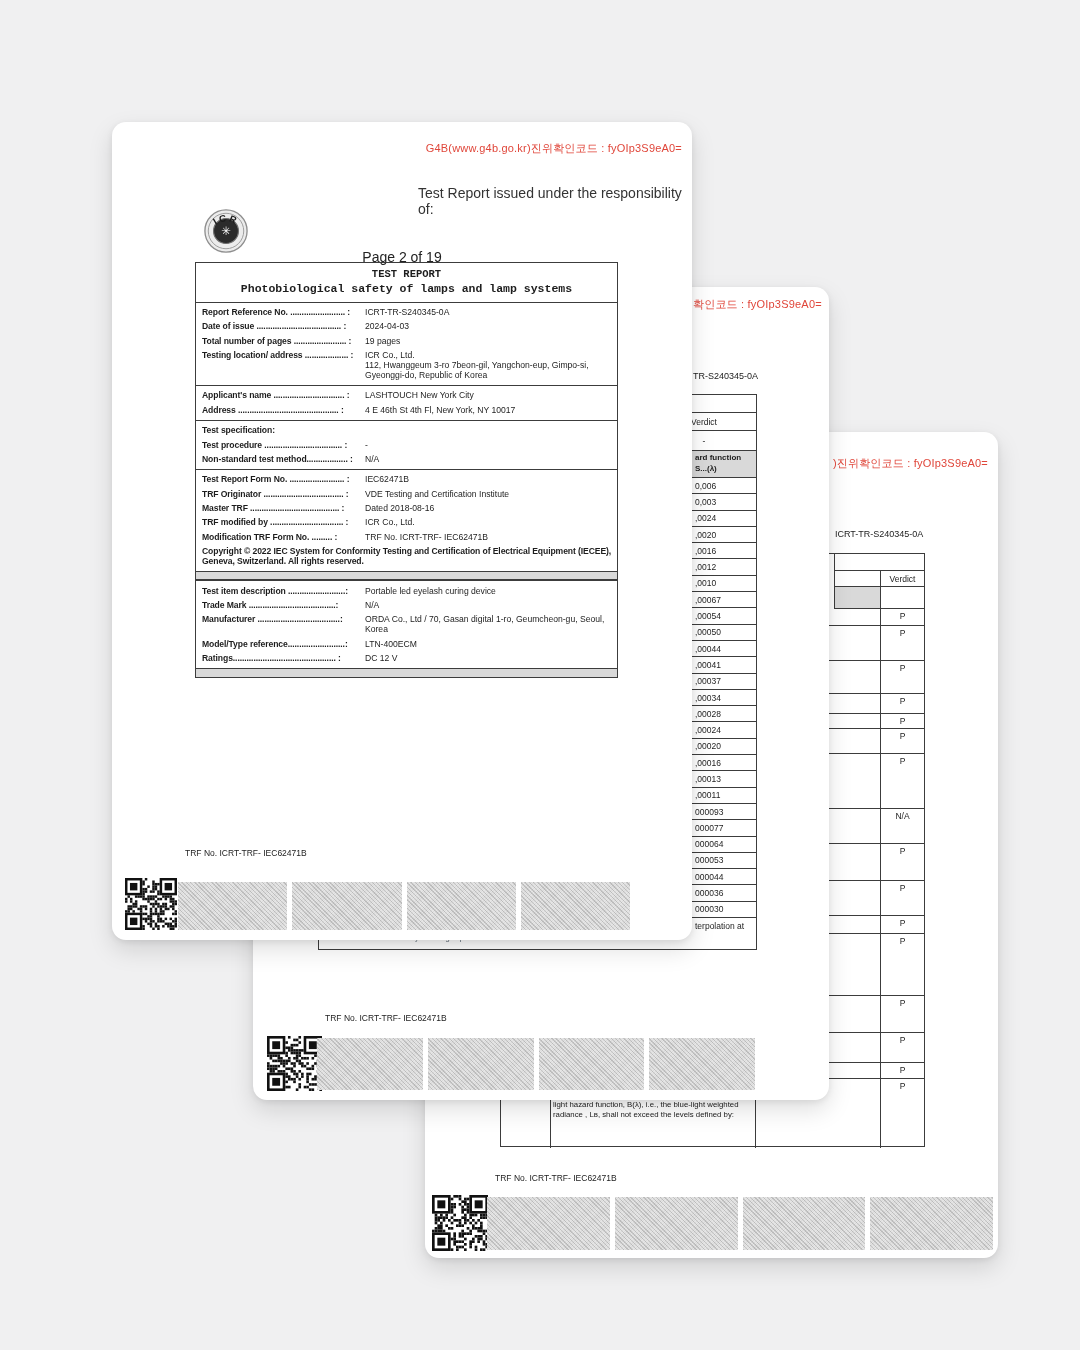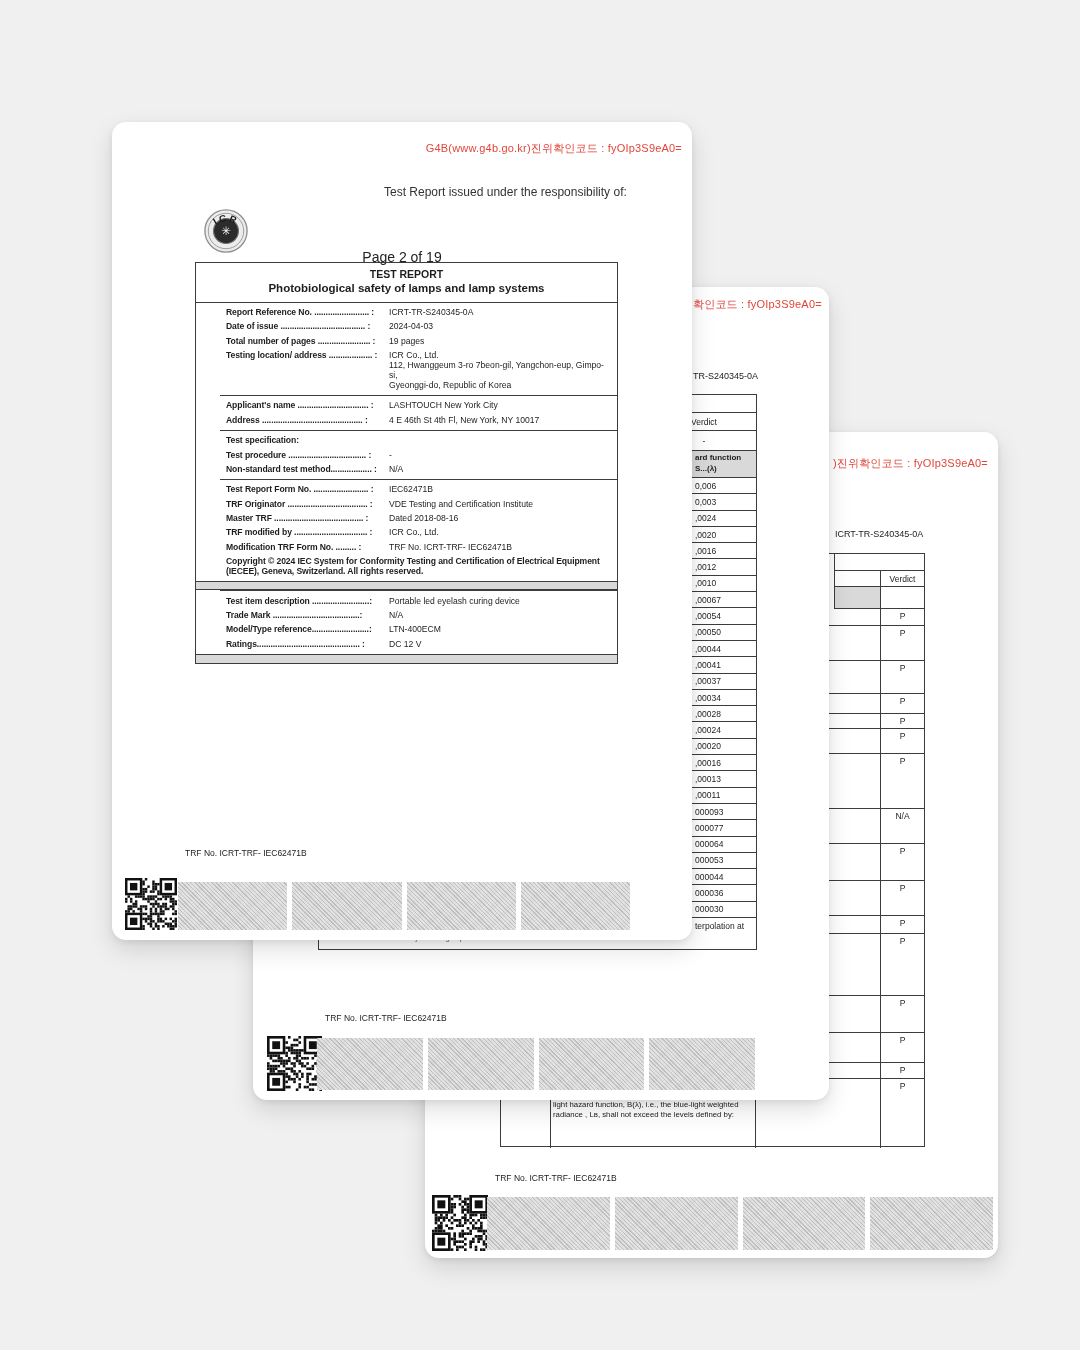--- a/index.html
+++ b/index.html
@@ -13,30 +13,30 @@
   }
   .page1 { left:112px; top:122px; width:580px; height:818px; z-index:3; }
   .page2 { left:253px; top:287px; width:576px; height:813px; z-index:2; }
   .page3 { left:425px; top:432px; width:573px; height:826px; z-index:1; }
 
   .red-code { position:absolute; color:#e0463a; font-size:11px; letter-spacing:.2px; white-space:nowrap; }
   .p1-red { top:19px; right:10px; }
   .p2-red { top:10px; left:440px; }
   .p3-red { top:24px; right:10px; }
 
-  .issued-line { position:absolute; top:63px; left:272px; font-size:12px; color:#333; }
+  .issued-line { position:absolute; top:63px; left:306px; font-size:14px; color:#333; }
   .page-indicator { position:absolute; top:127px; left:0; width:100%; text-align:center; font-size:14px; color:#222; }
   .logo { position:absolute; top:86px; left:91px; width:46px; height:46px; }
 
   
   .p1-table { position:absolute; left:83px; top:140px; width:423px; border:1.2px solid #3c3c3c; font-size:8.6px; color:#1d1d1d; }
-  .p1-title { border-bottom:1.2px solid #3c3c3c; text-align:center; font-weight:bold; padding:4px 2px 5px; }
+  .p1-title { border-bottom:1.2px solid #3c3c3c; text-align:center; font-weight:bold; padding:4px 2px 5px;font-family:Liberation Mono, monospace; }
   .p1-title .t1,.p1-title .t2 { font-size:10.5px; line-height:1.35; }
   .p1-title .t3 { font-size:11.5px; line-height:1.35; }
-  .tsection { border-top:1.6px solid #3c3c3c; padding:2px 0 3px;margin-left:24px; }
+  .tsection { border-top:1.6px solid #3c3c3c; padding:2px 0 3px; }
   .tsection:first-of-type { border-top:none; }
   .trow { display:flex; padding:2.2px 5px 2.2px 6px; }
   .trow .lbl { width:158px; flex:0 0 158px; font-weight:bold; letter-spacing:-0.1px; }
   .trow .val { flex:1; padding-left:5px; white-space:pre-line; }
   .trow.full { display:block; font-weight:bold; }
   .grey-band { height:9px; background:#d9d9d9; border-top:1.2px solid #3c3c3c; border-bottom:1.2px solid #3c3c3c; }
   .grey-band.last { border-bottom:none; }
 
   .trf-line { position:absolute; font-size:8.5px; color:#222; }
   .p1-trf { left:73px; top:726px; }
@@ -613,31 +613,36 @@
               <span class="val">Dated 2018-08-16</span>
             </div>
             <div class="trow">
               <span class="lbl">TRF modified by ................................ :</span>
               <span class="val">ICR Co., Ltd.</span>
             </div>
             <div class="trow">
               <span class="lbl">Modification TRF Form No. ......... :</span>
               <span class="val">TRF No. ICRT-TRF- IEC62471B</span>
             </div>
-            <div class="trow full"><span class="lbl" style="width: auto; flex: 1 1 0%;">Copyright © 2024 IEC System for Conformity Testing and Certification of Electrical Equipment (IECEE), Geneva, Switzerland. All rights reserved.</span></div>
+            <div class="trow full"><span class="lbl" style="width: auto; flex: 1 1 0%;">Copyright © 2022 IEC System for Conformity Testing and Certification of Electrical Equipment (IECEE), Geneva, Switzerland. All rights reserved.</span></div>
           </div>
           <div class="grey-band"></div>
           <div class="tsection">
             <div class="trow">
               <span class="lbl">Test item description .........................:</span>
               <span class="val">Portable led eyelash curing device</span>
             </div>
             <div class="trow">
               <span class="lbl">Trade Mark ......................................:</span>
               <span class="val">N/A</span>
+            </div>
+            <div class="trow">
+              <span class="lbl">Manufacturer ....................................:</span>
+              <span class="val">ORDA Co., Ltd / 70, Gasan digital 1-ro, Geumcheon-gu, Seoul,
+Korea</span>
             </div>
             <div class="trow">
               <span class="lbl">Model/Type reference.........................:</span>
               <span class="val">LTN-400ECM</span>
             </div>
             <div class="trow">
               <span class="lbl">Ratings............................................. :</span>
               <span class="val">DC 12 V</span>
             </div>
           </div>

